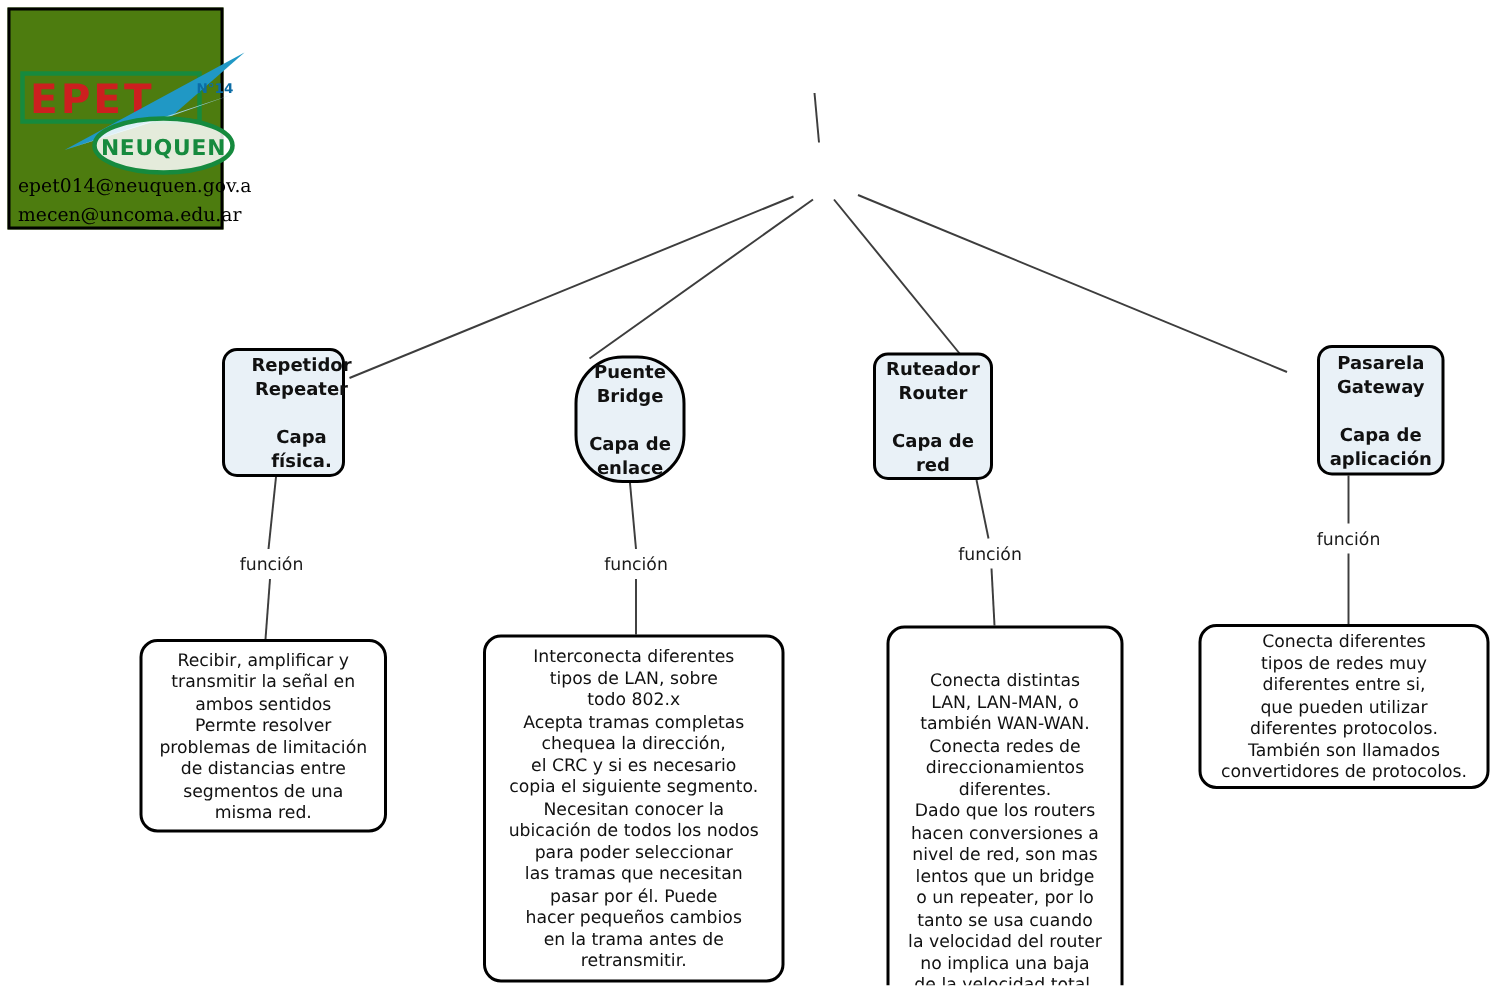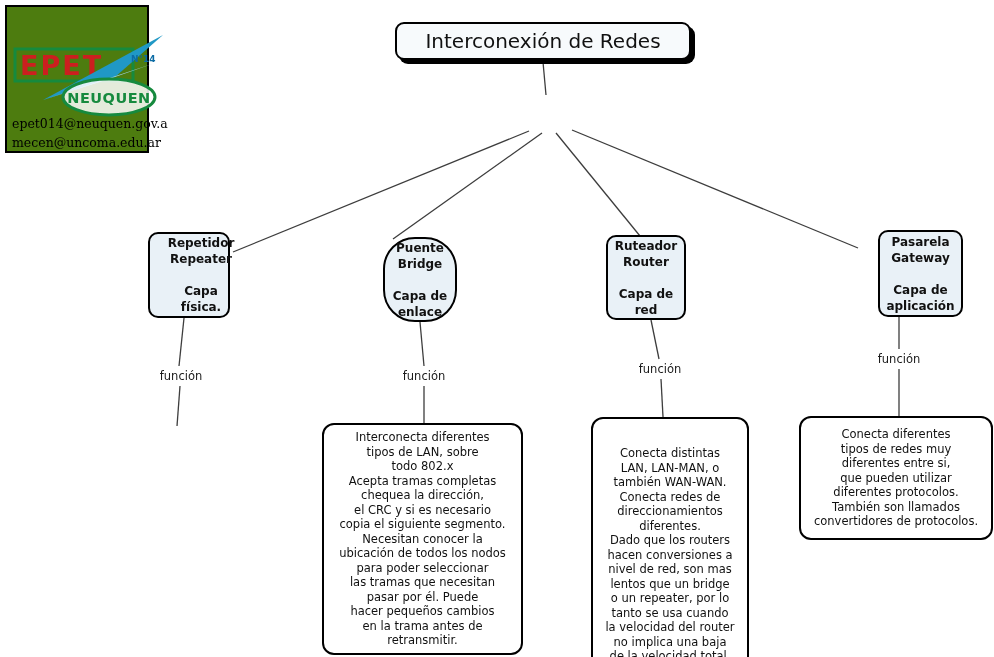--- a/index.html
+++ b/index.html
@@ -67,51 +67,56 @@
       <polygon points="36,93 156,28 108,70" fill="#2098c5"></polygon>
       <polygon points="36,93 108,70 148,56" fill="#9fd4e8"></polygon>
       <text x="124" y="55" font-size="9" font-weight="bold" fill="#0c6ca5">N°14</text>
       <ellipse cx="102" cy="90" rx="46" ry="18" fill="#ffffff" fill-opacity="0.85" stroke="#168a3e" stroke-width="3"></ellipse>
       <text x="102" y="96" font-size="14.5" font-weight="bold" text-anchor="middle" letter-spacing="0.5" fill="#168a3e">NEUQUEN</text>
       <text x="5" y="121" font-size="12.5" fill="#000" font-family="DejaVu Serif, Liberation Serif, serif">epet014@neuquen.gov.ar</text>
       <text x="5" y="140" font-size="12.5" fill="#000" font-family="DejaVu Serif, Liberation Serif, serif">mecen@uncoma.edu.ar</text>
     </svg>
   </div>
 
-  <div class="title-node">
-    <span>Interconexión de Redes</span>
-  </div>
 
 
   <div class="concept-node" style="left:148px; top:232px; width:82px;  height:86px;padding-left:24px;">Repetidor
 Repeater
 
 Capa
 física.</div>
   <div class="concept-node" style="left:383px; top:237px; width:74px;  height:85px;border-radius:32px;">Puente
 Bridge
 
 Capa de
 enlace</div>
-  <div class="concept-node" style="left:606px; top:235px; width:80px;  height:85px;">Ruteador
+  <div class="concept-node" style="left:582px; top:235px; width:80px;  height:85px;">Ruteador
 Router
 
 Capa de
 red</div>
   <div class="concept-node" style="left:858px; top:230px; width:85px;  height:87px;margin-left:20px;">Pasarela
 Gateway
 
 Capa de
 aplicación</div>
 
   <div class="link-label" style="left:151px; top:369px; width:60px;">función</div>
   <div class="link-label" style="left:394px; top:369px; width:60px;">función</div>
   <div class="link-label" style="left:630px; top:362px; width:60px;">función</div>
   <div class="link-label" style="left:869px; top:352px; width:60px;">función</div>
 
+  <div class="desc-node" style="left:93px;  top:426px; width:165px; height:129px;">Recibir, amplificar y
+transmitir la señal en
+ambos sentidos
+Permte resolver
+problemas de limitación
+de distancias entre
+segmentos de una
+misma red.</div>
   <div class="desc-node" style="left:322px; top:423px; width:201px; height:232px;text-align:center;">Interconecta diferentes
 tipos de LAN, sobre
 todo 802.x
 Acepta tramas completas
 chequea la dirección,
 el CRC y si es necesario
 copia el siguiente segmento.
 Necesitan conocer la
 ubicación de todos los nodos
 para poder seleccionar
@@ -128,21 +133,21 @@
 diferentes.
 Dado que los routers
 hacen conversiones a
 nivel de red, son mas
 lentos que un bridge
 o un repeater, por lo
 tanto se usa cuando
 la velocidad del router
 no implica una baja
 de la velocidad total.</div>
-  <div class="desc-node" style="left:799px; top:416px; width:194px; height:124px;">Conecta diferentes
+  <div class="desc-node" style="left:799px; top:416px; width:194px; height:110px;">Conecta diferentes
 tipos de redes muy
 diferentes entre si,
 que pueden utilizar
 diferentes protocolos.
 También son llamados
 convertidores de protocolos.</div>
 
 </div>
 
 </body></html>

